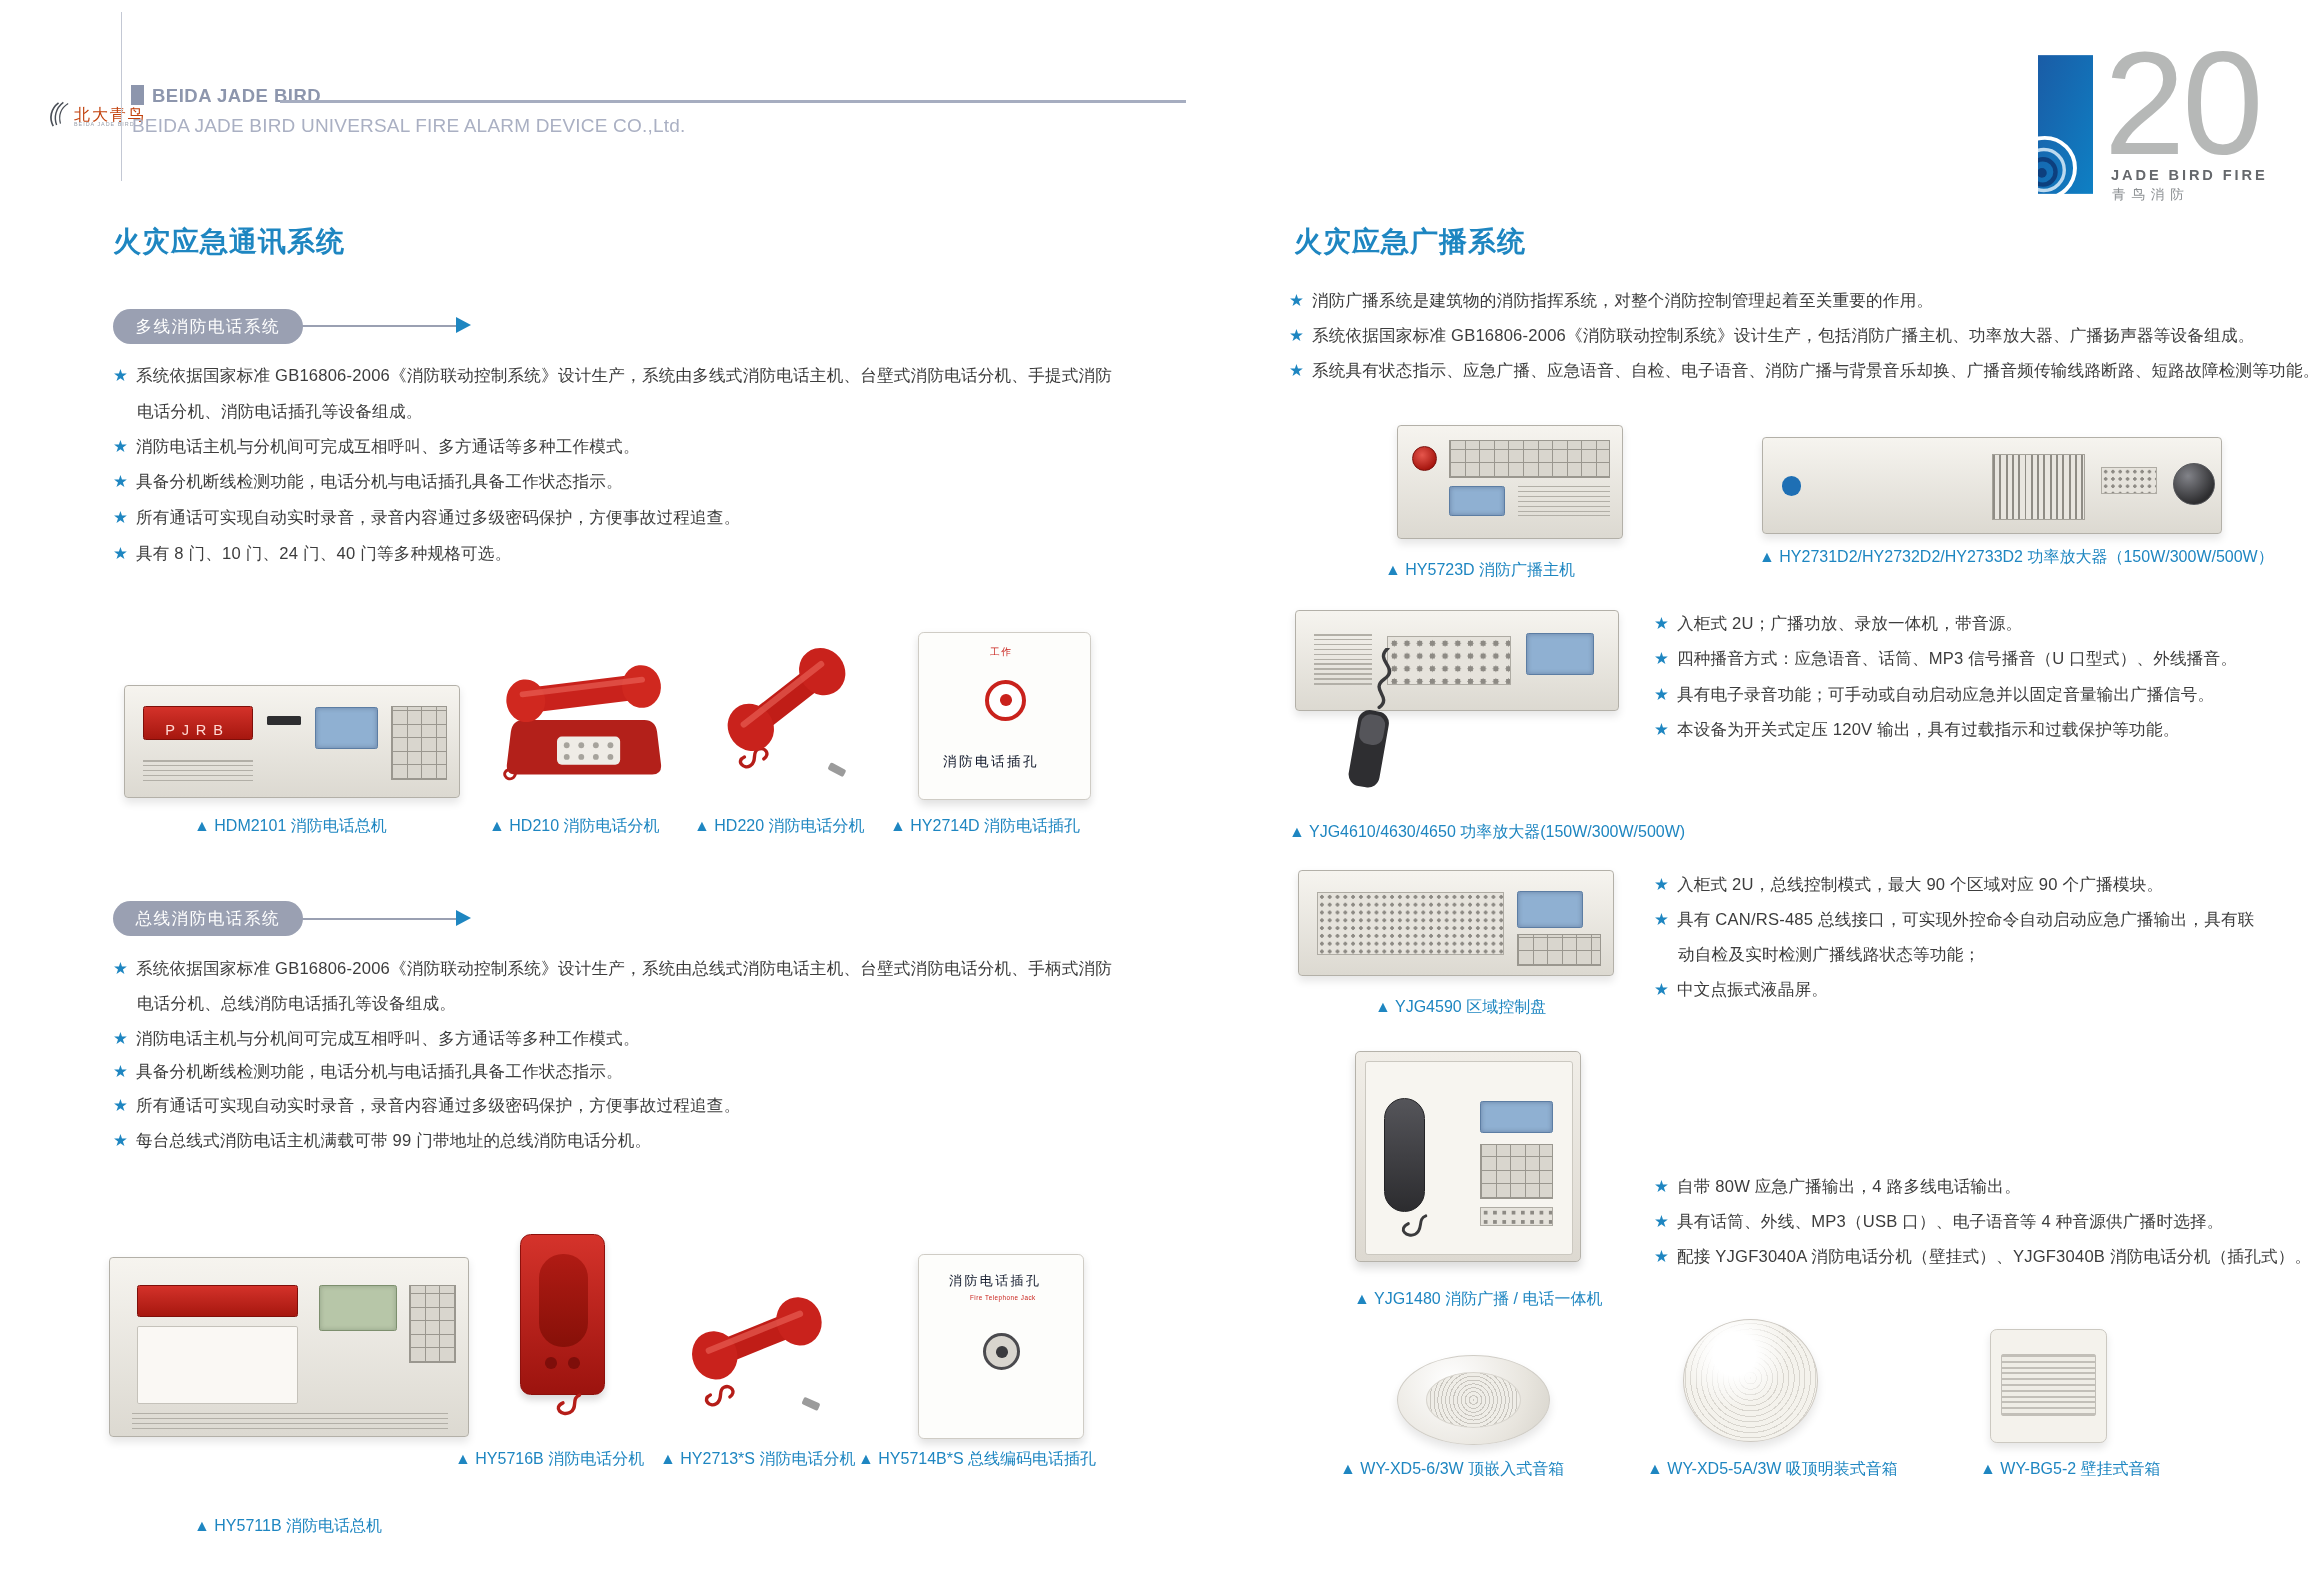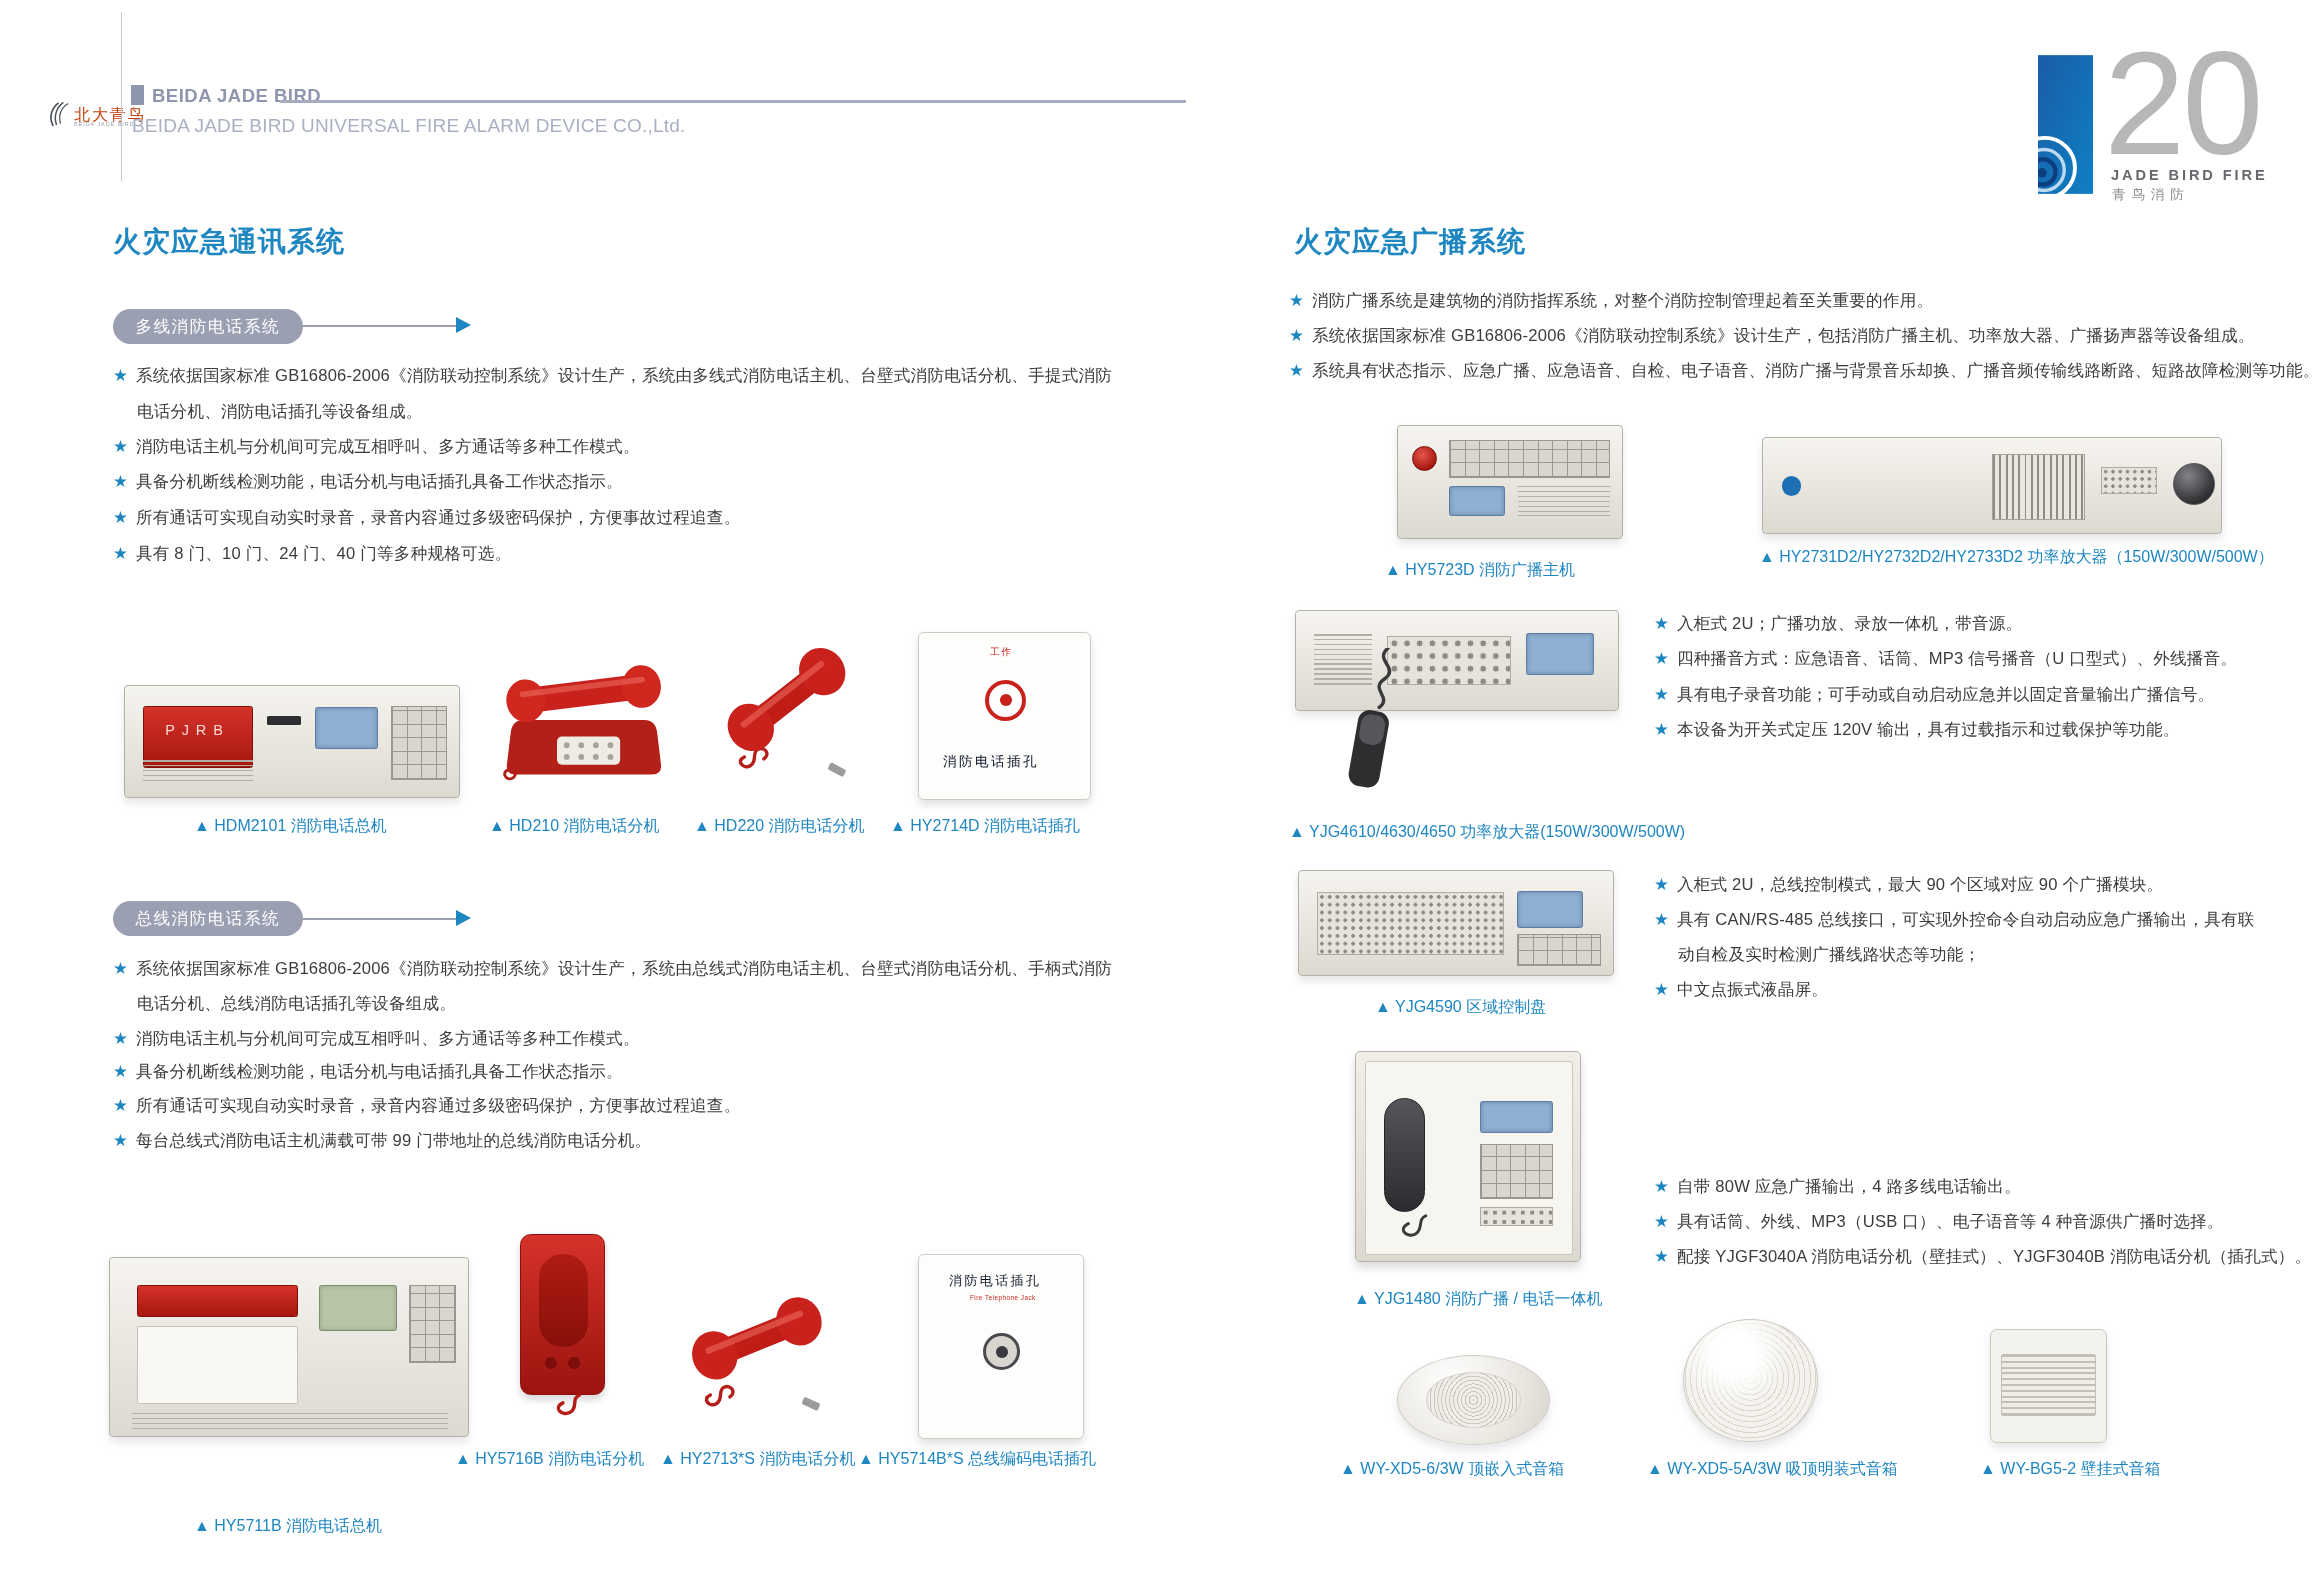--- a/index.html
+++ b/index.html
@@ -134,21 +134,21 @@
 <div class="badge-arrow" style="left:456px;top:317px"></div>
 
 <div class="bullet" style="left:113px;top:365px"><span class="star">★</span><span>系统依据国家标准 GB16806-2006《消防联动控制系统》设计生产，系统由多线式消防电话主机、台壁式消防电话分机、手提式消防</span></div>
 <div class="bullet cont" style="left:113px;top:401px"><span>电话分机、消防电话插孔等设备组成。</span></div>
 <div class="bullet" style="left:113px;top:436px"><span class="star">★</span><span>消防电话主机与分机间可完成互相呼叫、多方通话等多种工作模式。</span></div>
 <div class="bullet" style="left:113px;top:471px"><span class="star">★</span><span>具备分机断线检测功能，电话分机与电话插孔具备工作状态指示。</span></div>
 <div class="bullet" style="left:113px;top:507px"><span class="star">★</span><span>所有通话可实现自动实时录音，录音内容通过多级密码保护，方便事故过程追查。</span></div>
 <div class="bullet" style="left:113px;top:543px"><span class="star">★</span><span>具有 8 门、10 门、24 门、40 门等多种规格可选。</span></div>
 
 <div class="rack" style="left:124px;top:685px;width:336px;height:113px">
-  <div class="red-panel" style="left:17.5px;top:19.5px;width:110px;height:62px;line-height:46px">PJRB</div>
+  <div class="red-panel" style="left:17.5px;top:19.5px;width:110px;height:34px;line-height:46px">PJRB</div>
   <div class="vent-h" style="left:17.5px;top:74px;width:110px;height:21.4px"></div>
   <div class="slot" style="left:142px;top:30px;width:34px;height:8.8px"></div>
   <div class="lcd" style="left:190px;top:21.4px;width:63px;height:42px"></div>
   <div class="keypad" style="left:266px;top:19.5px;width:56px;height:74px"></div>
 </div>
 
 <svg class="abs" style="left:489px;top:648px" width="187" height="146" viewBox="0 0 385 300">
   <path d="M40 250 c-16 6 -4 24 8 18 c14 -7 0 -26 14 -31 c12 -5 22 8 10 16" stroke="#b51d18" stroke-width="6" fill="none" stroke-linecap="round"></path>
   <path d="M70 148 h250 q22 0 26 24 l8 66 q3 22 -18 22 H55 q-21 0 -18 -22 l8 -66 q4 -24 25 -24 z" fill="#b3201a"></path>
   <rect x="140" y="182" width="130" height="58" rx="10" fill="#efece6"></rect>

